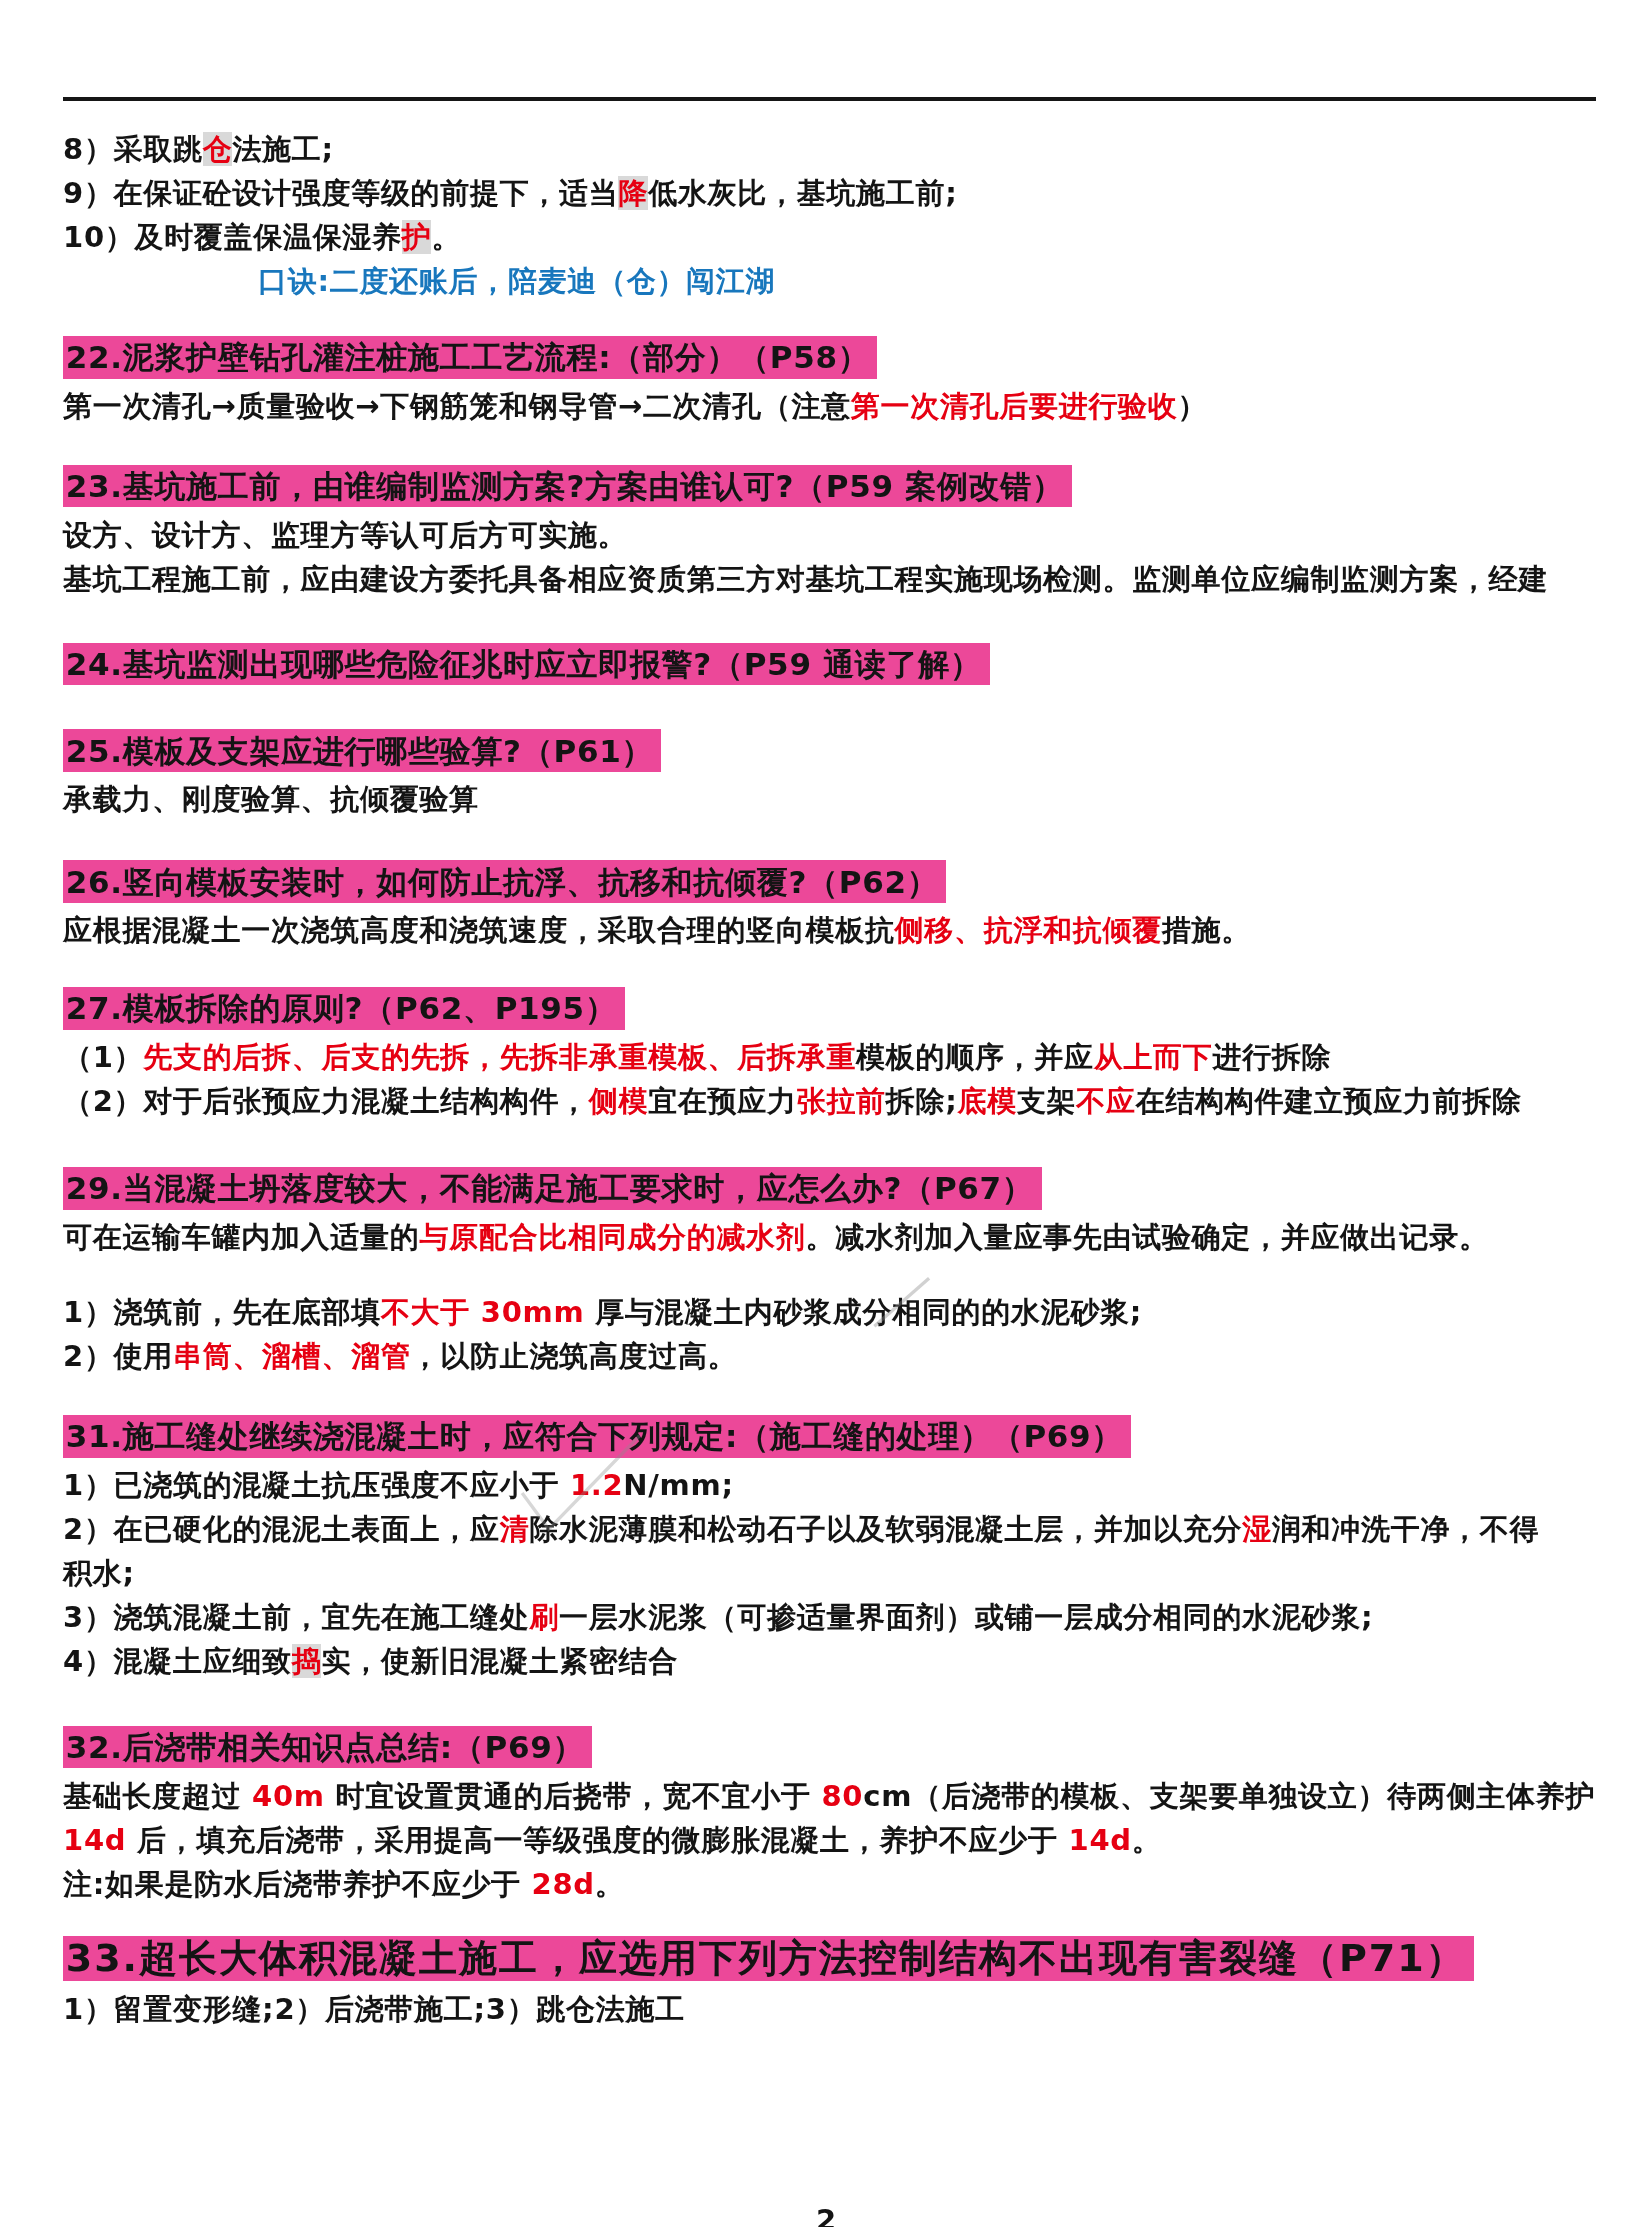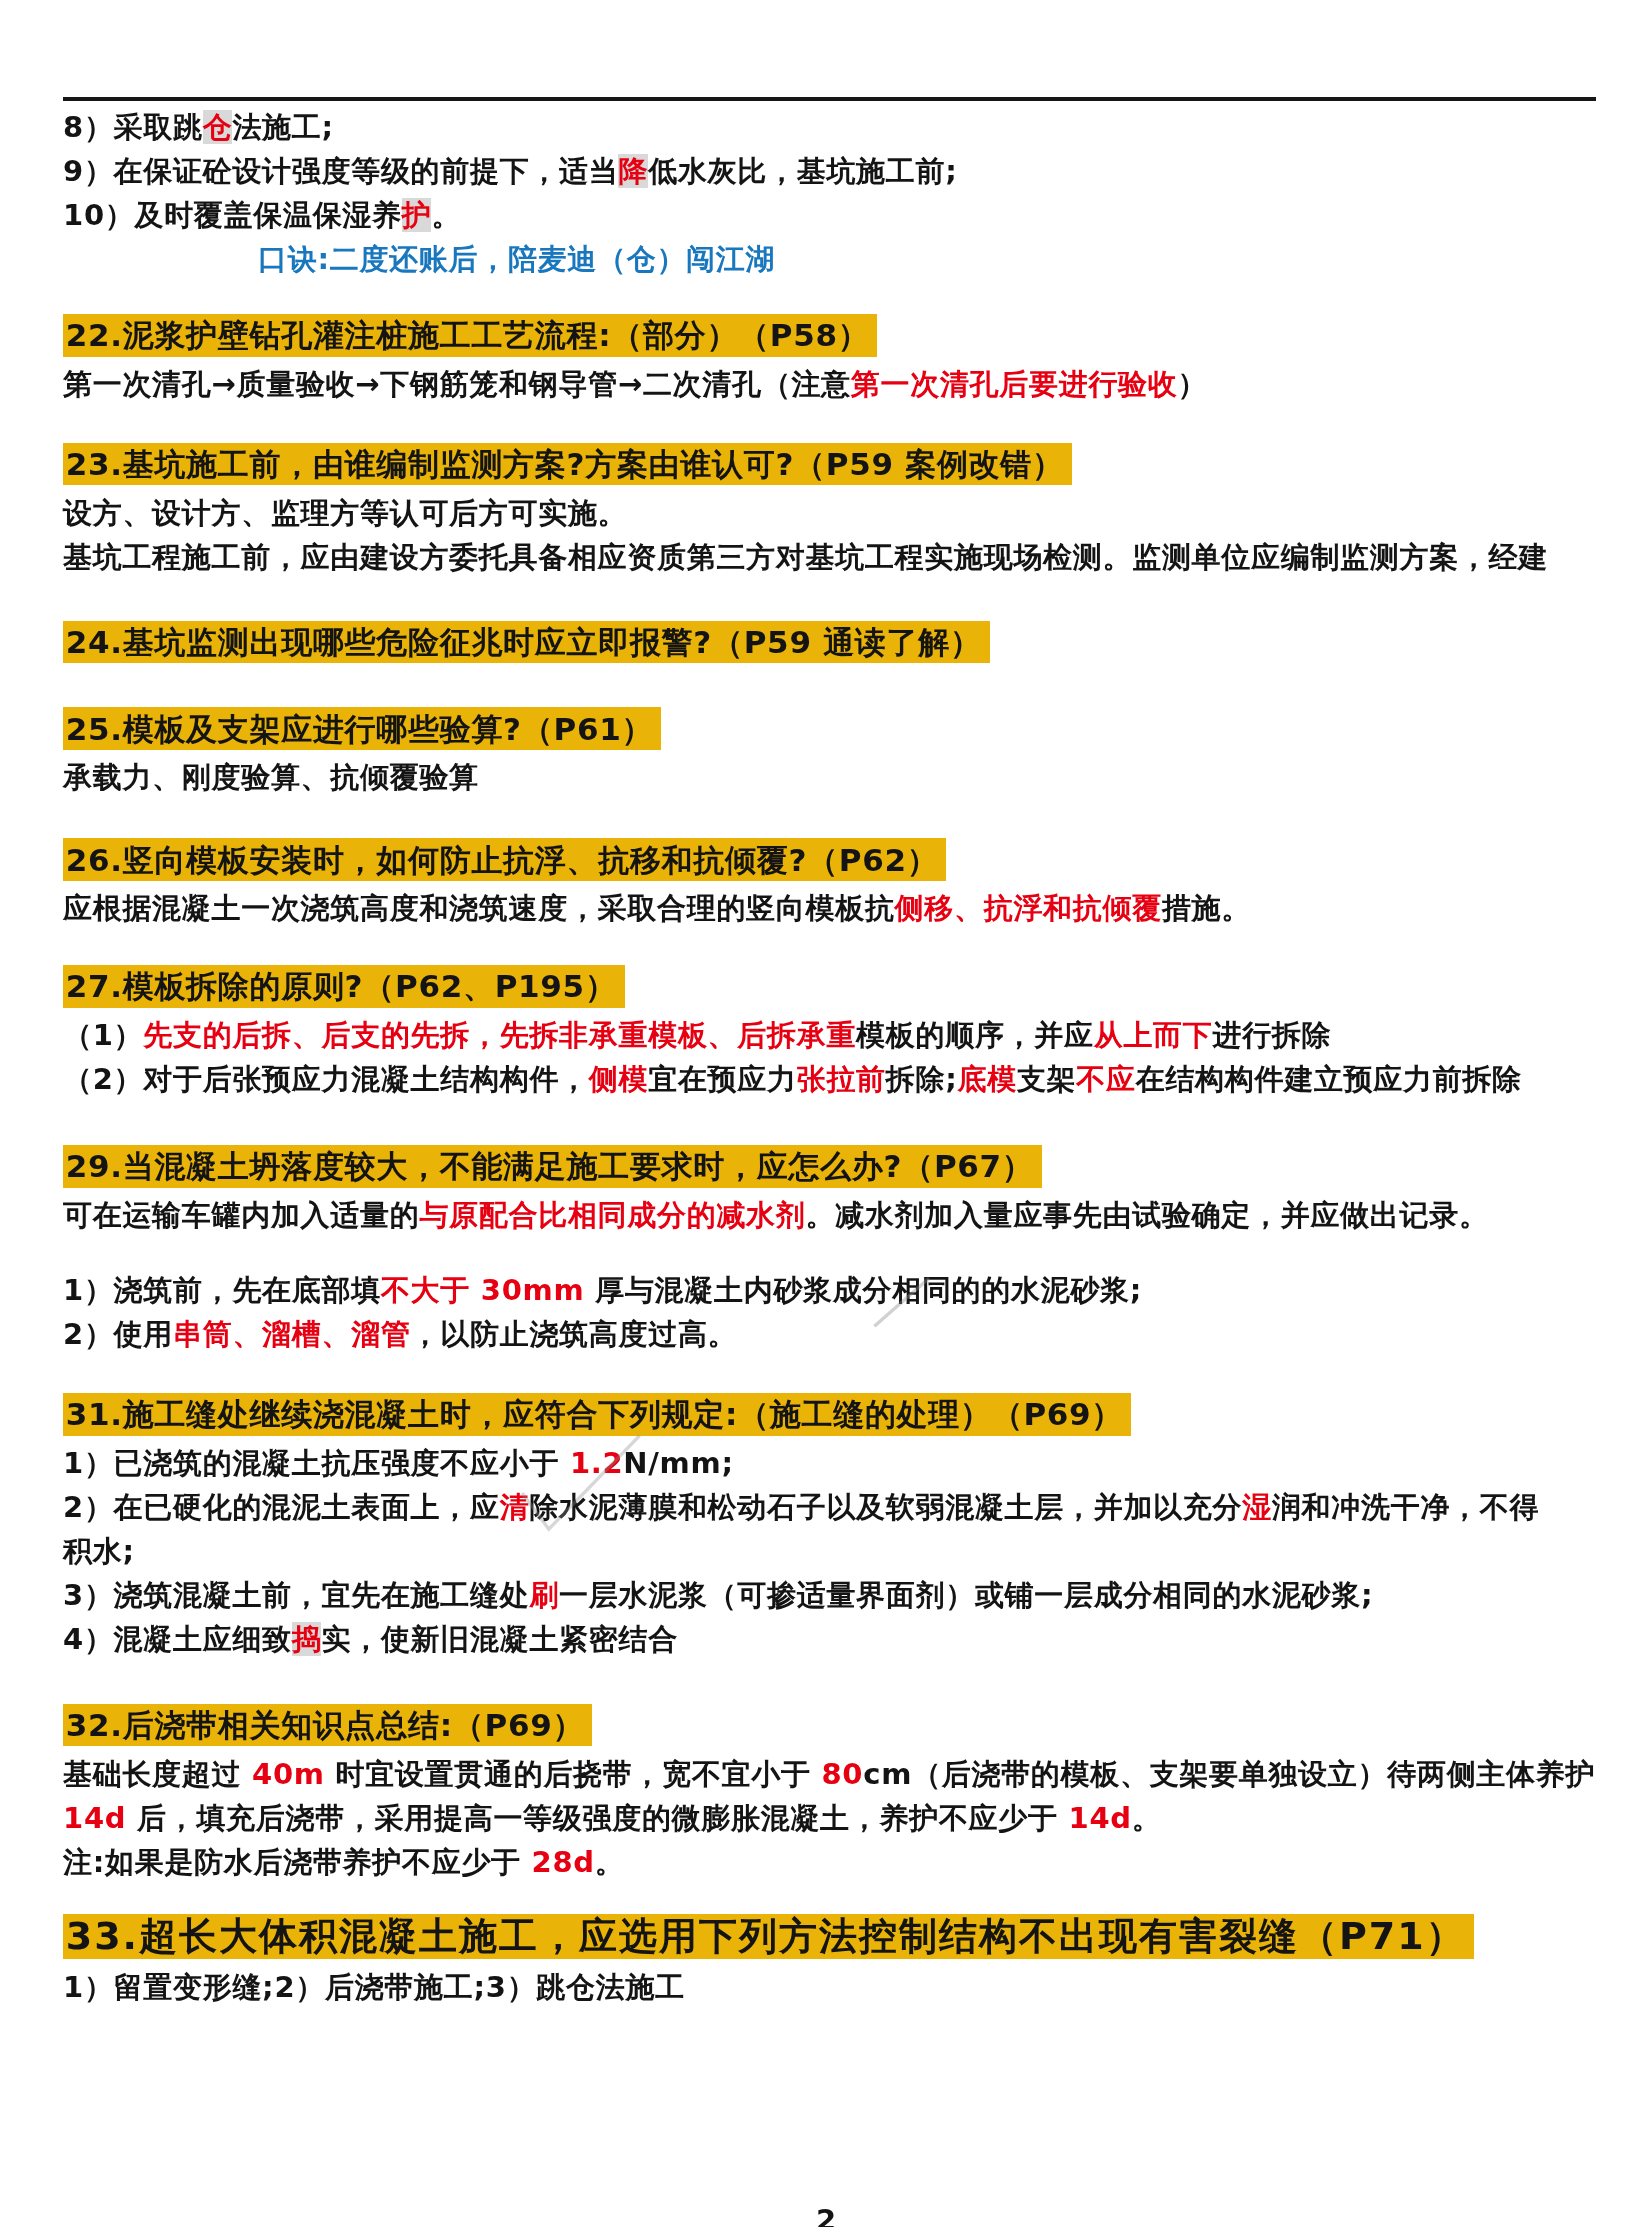--- a/index.html
+++ b/index.html
@@ -1,22 +1,22 @@
 <!DOCTYPE html>
 <html style="font-size:10.7px"><head>
 <meta charset="utf-8">
 <style>
   html,body{margin:0;padding:0;background:#ffffff;}
   .page{position:relative;width:1652px;height:2227px;background:#ffffff;overflow:hidden;
         font-family:"DejaVu Sans",sans-serif;color:#141414;}
   .rule{position:absolute;left:63px;top:97px;width:1533px;height:4px;background:#161616;}
-  .content{position:absolute;left:63px;top:105px;width:1536px;}
+  .content{position:absolute;left:63px;top:127px;width:1536px;}
   .line{margin:0;font-size:29px;line-height:44px;font-weight:600;letter-spacing:0.7px;}
   .mnemonic{padding-left:195px;}
-  .heading{display:table;background:#eab308;font-size:31px;line-height:40px;font-weight:700;
+  .heading{display:table;background:#ec4899;font-size:31px;line-height:40px;font-weight:700;
            padding:1.3px 8px 1.3px 2.7px;margin:0 0 5.3px 0;letter-spacing:0.7px;}
   .section{margin:0;}
   .sec-22{margin-top:33px}.sec-23{margin-top:37px}.sec-24{margin-top:42px}
   .sec-25{margin-top:44px}.sec-26{margin-top:39px}.sec-27{margin-top:35px}
   .sec-28{margin-top:39px}.sec-29{margin-top:44px}.sec-30{margin-top:31px}
   .sec-31{margin-top:37px}.sec-32{margin-top:43px}.sec-33{margin-top:30px}
   .sec-33 .heading{font-size:38px;line-height:43px;letter-spacing:2px;}
   .red{color:#e60012;}
   .blue{color:#1877bd;font-weight:700;}
   .bold{font-weight:700;}

